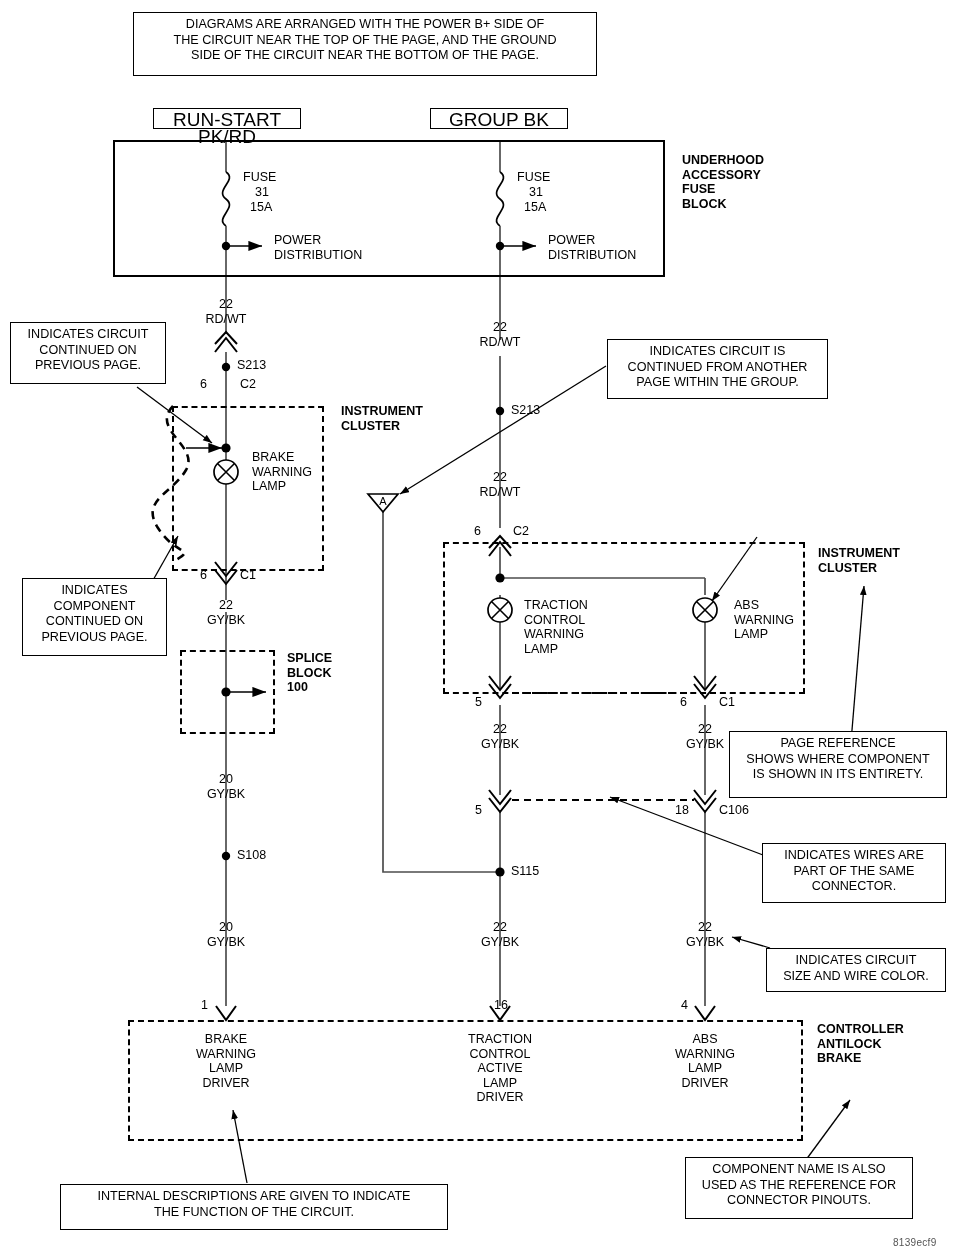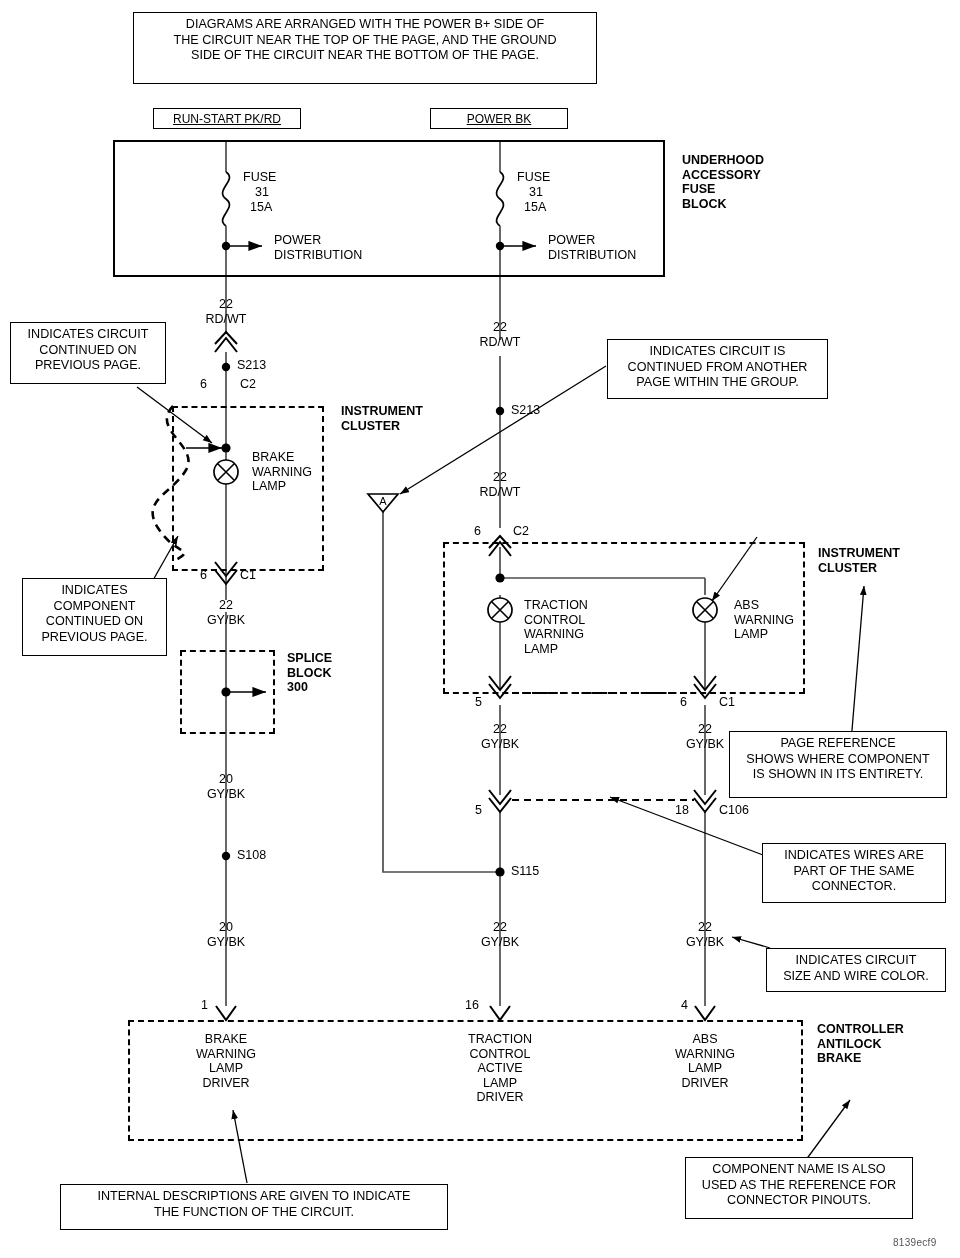--- a/index.html
+++ b/index.html
@@ -13,22 +13,22 @@
   .ctr{text-align:center;transform:translateX(-50%);}
   .bold{font-weight:bold;}
 
   
   .note{position:absolute;border:1.4px solid #000;background:#fff;
         font-size:12.6px;line-height:15.5px;text-align:center;
         padding:4px 6px;box-sizing:border-box;}
 
   
   .termbox{position:absolute;border:1.5px solid #000;background:#fff;
-           font-size:12px;text-align:center;box-sizing:border-box;
-           padding:2px 6px;text-decoration:underline;}
+           font-size:19px;text-align:center;box-sizing:border-box;
+           padding:2px 6px;}
 
   
   .solidblock{position:absolute;border:2.2px solid #000;background:transparent;box-sizing:border-box;}
 
   
   .dashblock{position:absolute;border:2.2px dashed #000;background:transparent;box-sizing:border-box;}
 
   .wm{position:absolute;font-size:10px;color:#555;letter-spacing:.3px;}
 </style>
 </head>
@@ -185,26 +185,26 @@
 
       <path d="M800 1168 L850 1100" marker-end="url(#arrowS)"></path>
     </g>
 
     <g stroke="#000" stroke-width="1.8" fill="none" stroke-dasharray="7,5">
       <path d="M512 693 L694 693"></path>
       <path d="M512 800 L694 800"></path>
     </g>
   </svg>
 
-  <div class="note" style="left: 133px; top: 12px; width: 464px; height: 72px; white-space: pre-line;">DIAGRAMS ARE ARRANGED WITH THE POWER B+ SIDE OF
+  <div class="note" style="left: 133px; top: 12px; width: 464px; height: 64px; white-space: pre-line;">DIAGRAMS ARE ARRANGED WITH THE POWER B+ SIDE OF
 THE CIRCUIT NEAR THE TOP OF THE PAGE, AND THE GROUND
 SIDE OF THE CIRCUIT NEAR THE BOTTOM OF THE PAGE.</div>
 
   <div class="termbox" style="left:153px;top:108px;width:148px;height:21px;line-height:17px;">RUN-START PK/RD</div>
-  <div class="termbox" style="left:430px;top:108px;width:138px;height:21px;line-height:17px;">POWER BK</div>
+  <div class="termbox" style="left:430px;top:108px;width:138px;height:21px;line-height:17px;">GROUP BK</div>
 
   <div class="solidblock" style="left:113px;top:140px;width:552px;height:137px;"></div>
   <div class="t bold" style="left: 682px; top: 153px; white-space: pre-line;">UNDERHOOD
 ACCESSORY
 FUSE
 BLOCK</div>
 
   <div class="t" style="left:243px;top:170px;">FUSE</div>
   <div class="t" style="left:255px;top:185px;">31</div>
   <div class="t" style="left:250px;top:200px;">15A</div>
@@ -272,21 +272,21 @@
   <div class="dashblock" style="left:172px;top:406px;width:152px;height:165px;"></div>
   <div class="t bold" style="left: 341px; top: 404px; white-space: pre-line;">INSTRUMENT
 CLUSTER</div>
   <div class="t" style="left: 252px; top: 450px; white-space: pre-line;">BRAKE
 WARNING
 LAMP</div>
 
   <div class="dashblock" style="left:180px;top:650px;width:95px;height:84px;"></div>
   <div class="t bold" style="left: 287px; top: 651px; white-space: pre-line;">SPLICE
 BLOCK
-300</div>
+100</div>
 
   <div class="dashblock" style="left:443px;top:542px;width:362px;height:152px;"></div>
   <div class="t bold" style="left: 818px; top: 546px; white-space: pre-line;">INSTRUMENT
 CLUSTER</div>
   <div class="t" style="left: 524px; top: 598px; white-space: pre-line;">TRACTION
 CONTROL
 WARNING
 LAMP</div>
   <div class="t" style="left: 734px; top: 598px; white-space: pre-line;">ABS
 WARNING
@@ -305,21 +305,21 @@
 CONTROL
 ACTIVE
 LAMP
 DRIVER</div>
   <div class="t ctr" style="left: 705px; top: 1032px; text-align: center; white-space: pre-line;">ABS
 WARNING
 LAMP
 DRIVER</div>
 
   <div class="t" style="left:201px;top:998px;">1</div>
-  <div class="t" style="left:465px;top:998px;">16</div>
+  <div class="t" style="left:494px;top:998px;">16</div>
   <div class="t" style="left:681px;top:998px;">4</div>
 
   <div class="note" style="left: 10px; top: 322px; width: 156px; height: 62px; white-space: pre-line;">INDICATES CIRCUIT
 CONTINUED ON
 PREVIOUS PAGE.</div>
 
   <div class="note" style="left: 22px; top: 578px; width: 145px; height: 78px; white-space: pre-line;">INDICATES
 COMPONENT
 CONTINUED ON
 PREVIOUS PAGE.</div>

